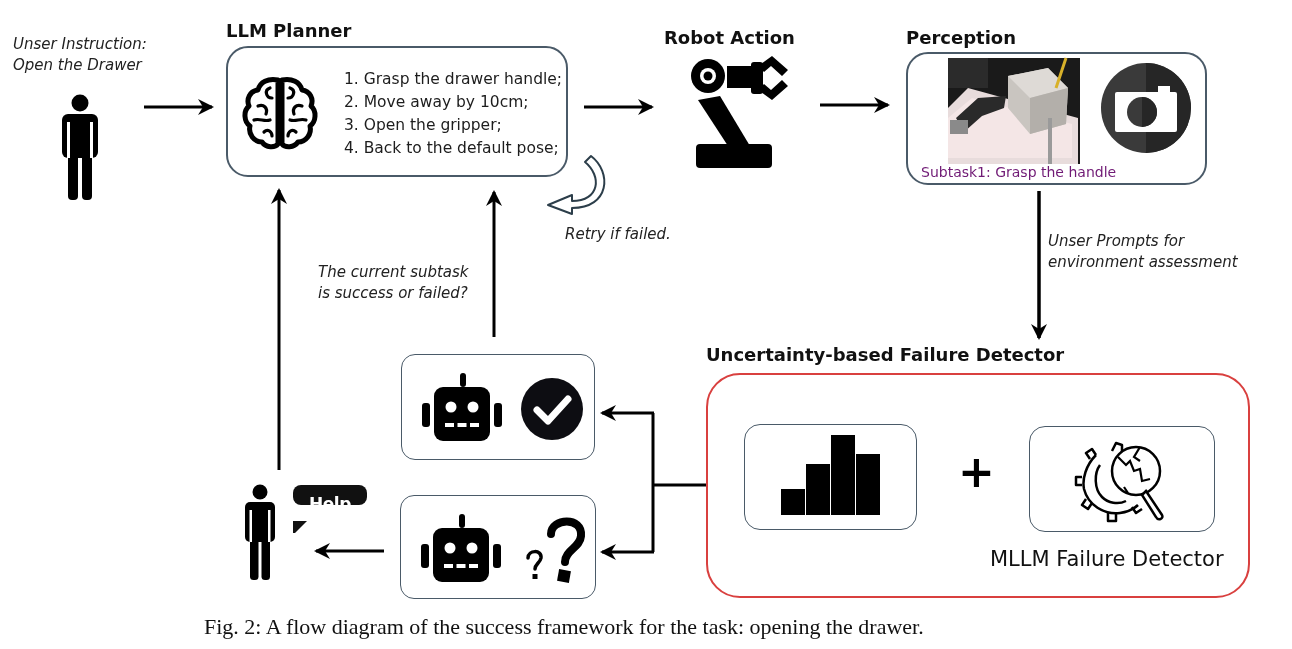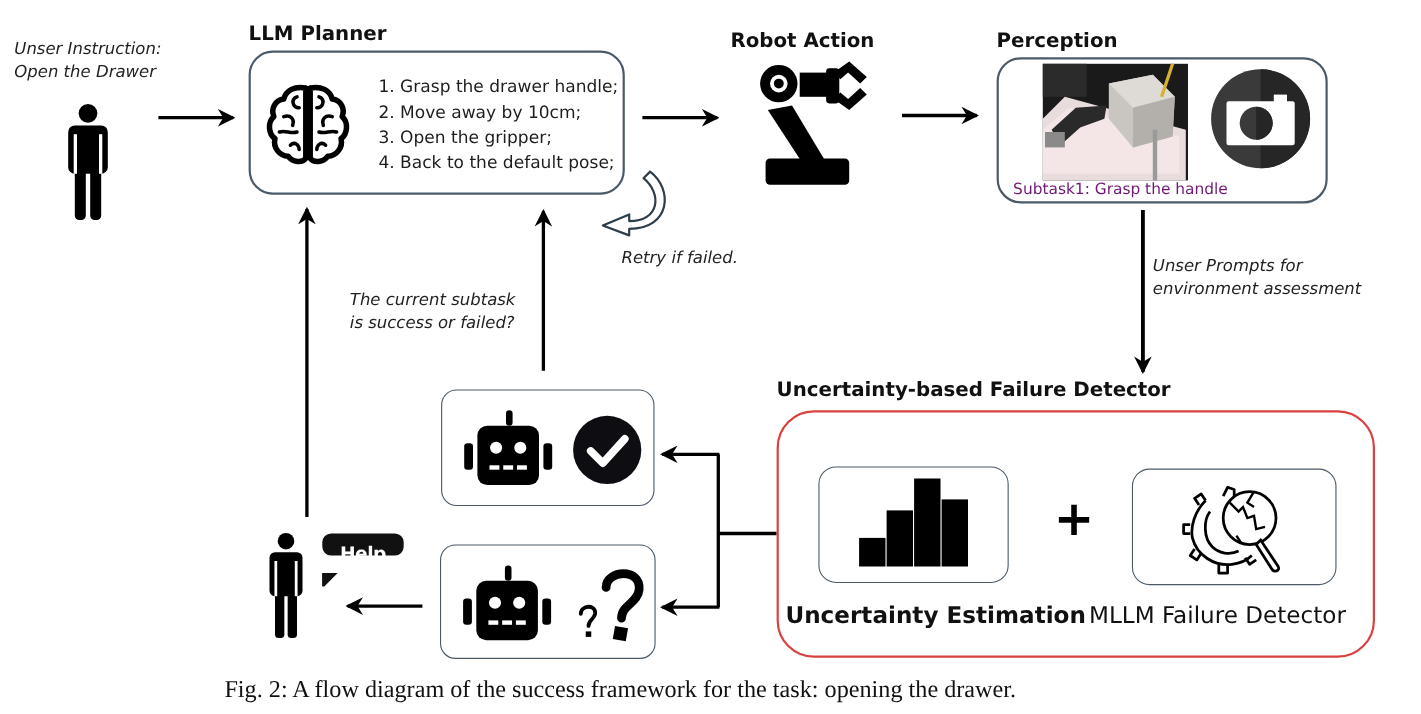--- a/index.html
+++ b/index.html
@@ -157,21 +157,20 @@
       <g fill="none" stroke="#000" stroke-width="2.5" stroke-linejoin="round">
         <path d="M34,14 L38,6 L44,8 L44,16 M56,22 L62,16 L66,20 M12,22 L8,16 L14,12 L18,18 M4,40 L-2,40 L-2,48 L4,48 M8,62 L4,68 L10,72 L14,66 M30,76 L30,84 L38,84 L38,76 M54,70 L58,76 L64,72"></path>
         <path d="M18,18 C8,28 4,42 6,52 C10,68 26,78 42,76 C50,75 56,72 60,68"></path>
         <path d="M22,28 C16,36 16,52 24,60 C30,66 40,68 48,64"></path>
       </g>
       <circle cx="58" cy="34" r="24" fill="#fff" stroke="#000" stroke-width="2.5"></circle>
       <path d="M40,20 L48,28 L52,24 L56,34 L62,32 L64,44 L72,42 M62,10 L56,20 L62,24 M46,50 L50,56" fill="none" stroke="#000" stroke-width="2.2"></path>
       <path d="M68,54 L84,78 C86,82 80,84 78,80 L64,58 Z" fill="#fff" stroke="#000" stroke-width="2.5"></path>
     </svg>
   </div>
-  <div class="abs" style="left:6px;top:172px;font-size:21px;font-weight:bold;color:#111;white-space:nowrap;">Uncertainty Estimation</div>
   <div class="abs" style="left:282px;top:172px;font-size:21px;font-weight:normal;color:#111;white-space:nowrap;">MLLM Failure Detector</div>
 </div>
 
 <div class="box" style="left:401px;top:354px;width:194px;height:106px;border-radius:14px;border-width:1.5px;">
   <svg class="abs" style="left:18px;top:18px" width="84" height="72" viewBox="0 0 84 72">
     <rect x="40" y="0" width="6" height="14" rx="3" fill="#000"></rect>
     <rect x="14" y="14" width="56" height="54" rx="9" fill="#000"></rect>
     <rect x="2" y="30" width="8" height="24" rx="3" fill="#000"></rect>
     <rect x="74" y="30" width="8" height="24" rx="3" fill="#000"></rect>
     <circle cx="31" cy="34" r="5.5" fill="#fff"></circle>

